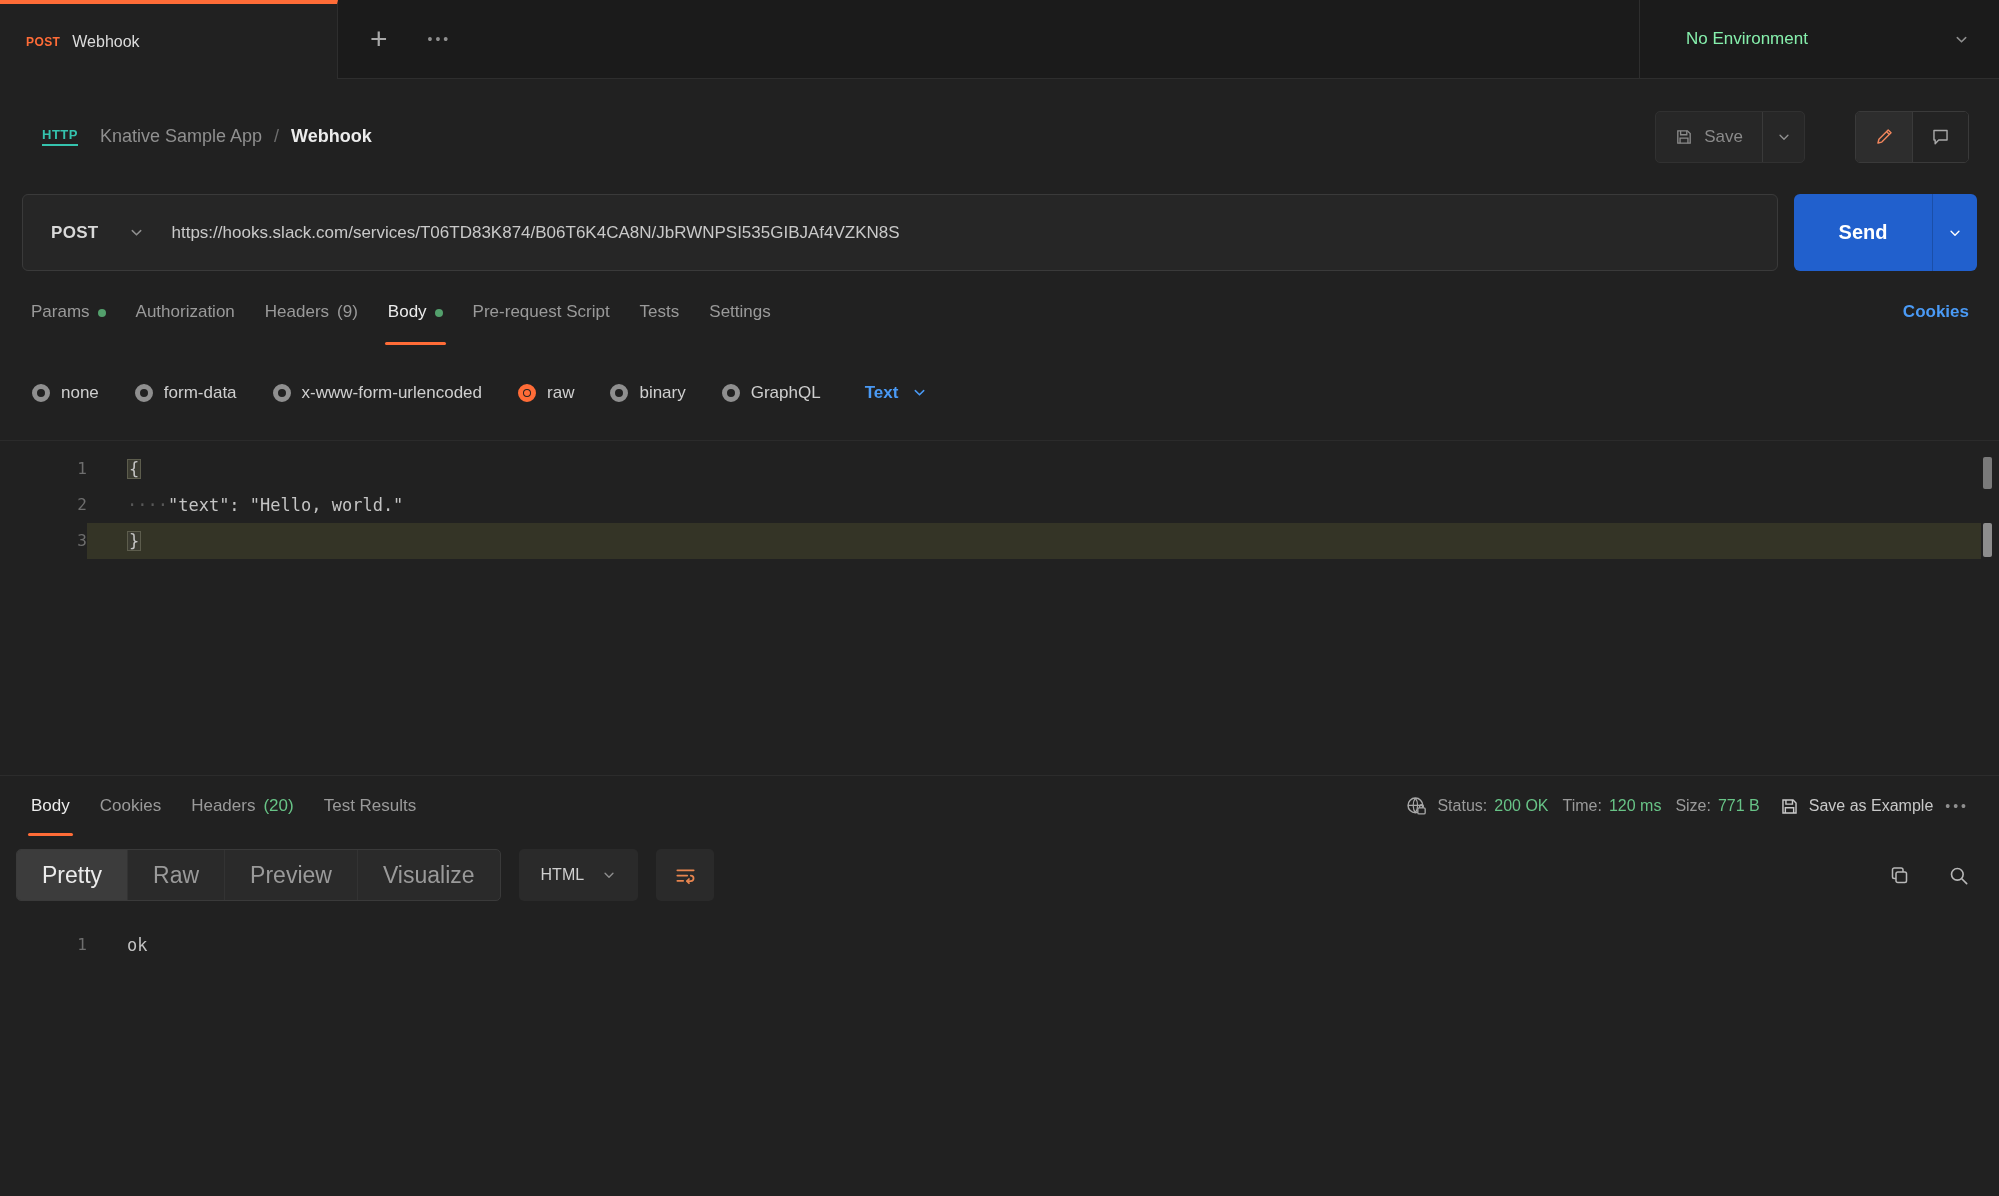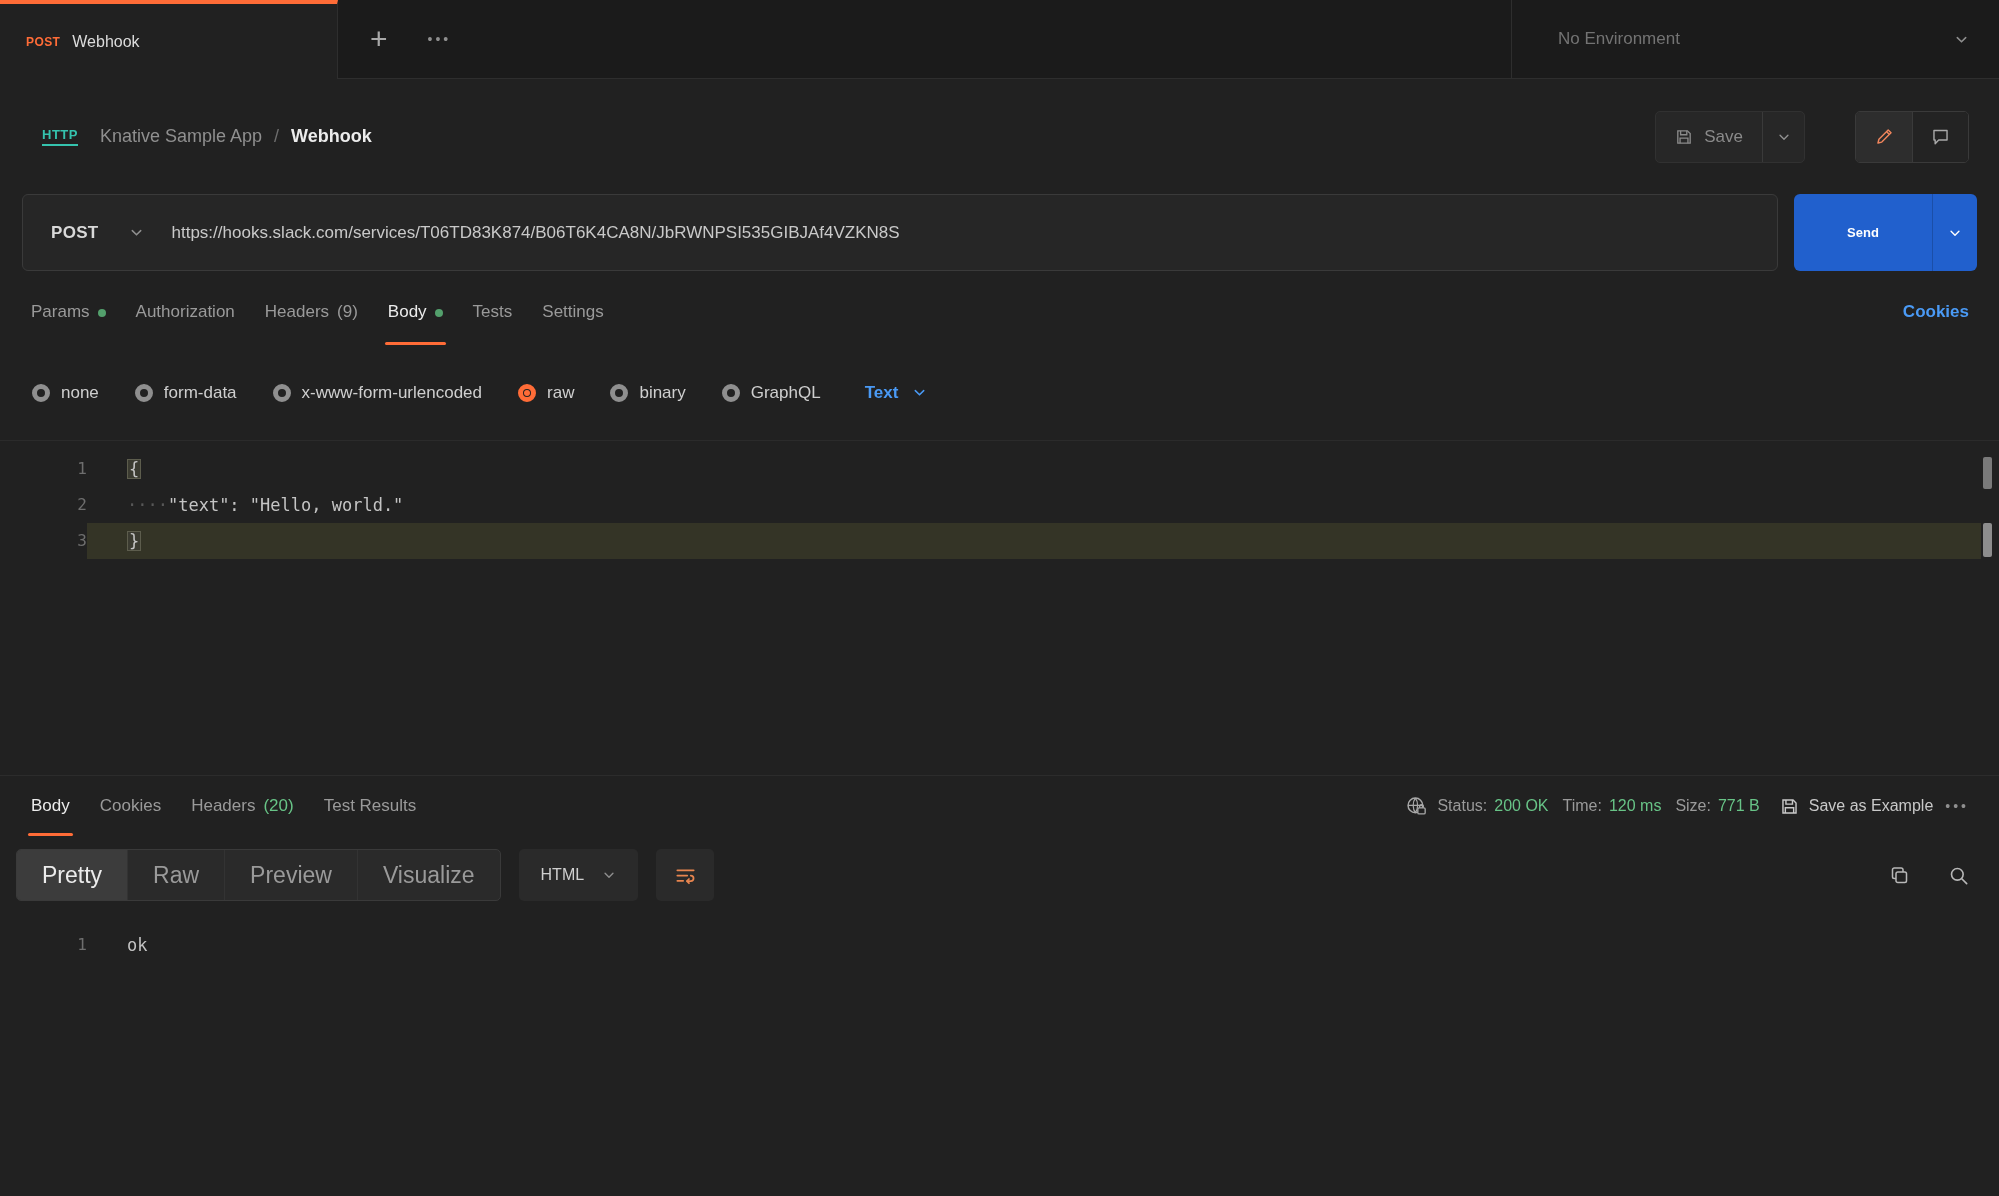--- a/index.html
+++ b/index.html
@@ -29,23 +29,23 @@
     display:flex; align-items:center; gap:12px; padding:0 26px; cursor:pointer;
     margin-bottom:-1px;
   }
   .req-tab .tab-method{ color:var(--orange); font-size:12px; font-weight:700; letter-spacing:.4px; }
   .req-tab .tab-title{ color:#dcdcdc; font-size:16px; }
   .tab-actions{ display:flex; align-items:center; gap:40px; padding:0 32px; color:var(--text-dim); }
   .new-tab{ font-size:30px; font-weight:300; line-height:1; color:#a8a8a8; cursor:pointer; }
   .more-tabs{ font-size:14px; letter-spacing:3px; color:#8f8f8f; cursor:pointer; }
   .tab-spacer{ flex:1; }
   .env-selector{
-    width:488px; border-left:1px solid var(--border);
+    width:360px; border-left:1px solid var(--border);
     display:flex; align-items:center; justify-content:space-between;
-    padding:0 30px 0 46px; color:#737373; font-size:17px; cursor:pointer;
+    padding:0 30px 0 46px; color:#86efac; font-size:17px; cursor:pointer;
   }
   .chev{ color:#8f8f8f; }
 
   
   .request-header{ height:115px; display:flex; align-items:center; padding:0 30px 0 42px; }
   .http-badge{
     color:var(--teal); font-size:13px; font-weight:700; letter-spacing:.5px;
     border-bottom:2px solid var(--teal); padding-bottom:2px; margin-right:22px;
   }
   .breadcrumb{ display:flex; align-items:center; gap:12px; font-size:18px; }
@@ -74,21 +74,21 @@
     background:var(--panel); border:1px solid #3a3a3a; border-radius:6px;
   }
   .method-select{ display:flex; align-items:center; gap:30px; padding:0 28px; cursor:pointer; }
   .method-label{ color:#d9d9d9; font-size:17px; font-weight:600; letter-spacing:.3px; }
   .url-input{
     flex:1; min-width:0; background:transparent; border:none; outline:none;
     color:var(--text); font-size:17px; font-family:"Liberation Sans", sans-serif;
   }
   .send-group{ display:flex; width:183px; }
   .send-main{
-    flex:1; background:var(--send); color:#fff; font-weight:600; font-size:13px;
+    flex:1; background:var(--send); color:#fff; font-weight:600; font-size:20px;
     display:flex; align-items:center; justify-content:center;
     border-radius:6px 0 0 6px; cursor:pointer;
   }
   .send-caret{
     width:45px; background:var(--send); border-left:1px solid #1b4fa8;
     border-radius:0 6px 6px 0; display:flex; align-items:center; justify-content:center;
     color:#fff; cursor:pointer;
   }
   .send-caret .chev{ color:#fff; }
 
@@ -263,20 +263,23 @@
   <div class="rtab">
     <span>Authorization</span>
   </div>
   <div class="rtab">
     <span>Headers</span>
     <span>(9)</span>
   </div>
   <div class="rtab active">
     <span>Body</span>
     <span class="mod-dot"></span>
+  </div>
+  <div class="rtab">
+    <span>Pre-request Script</span>
   </div>
   <div class="rtab">
     <span>Tests</span>
   </div>
   <div class="rtab">
     <span>Settings</span>
   </div>
   <div class="cookies-link">
     <span>Cookies</span>
   </div>

